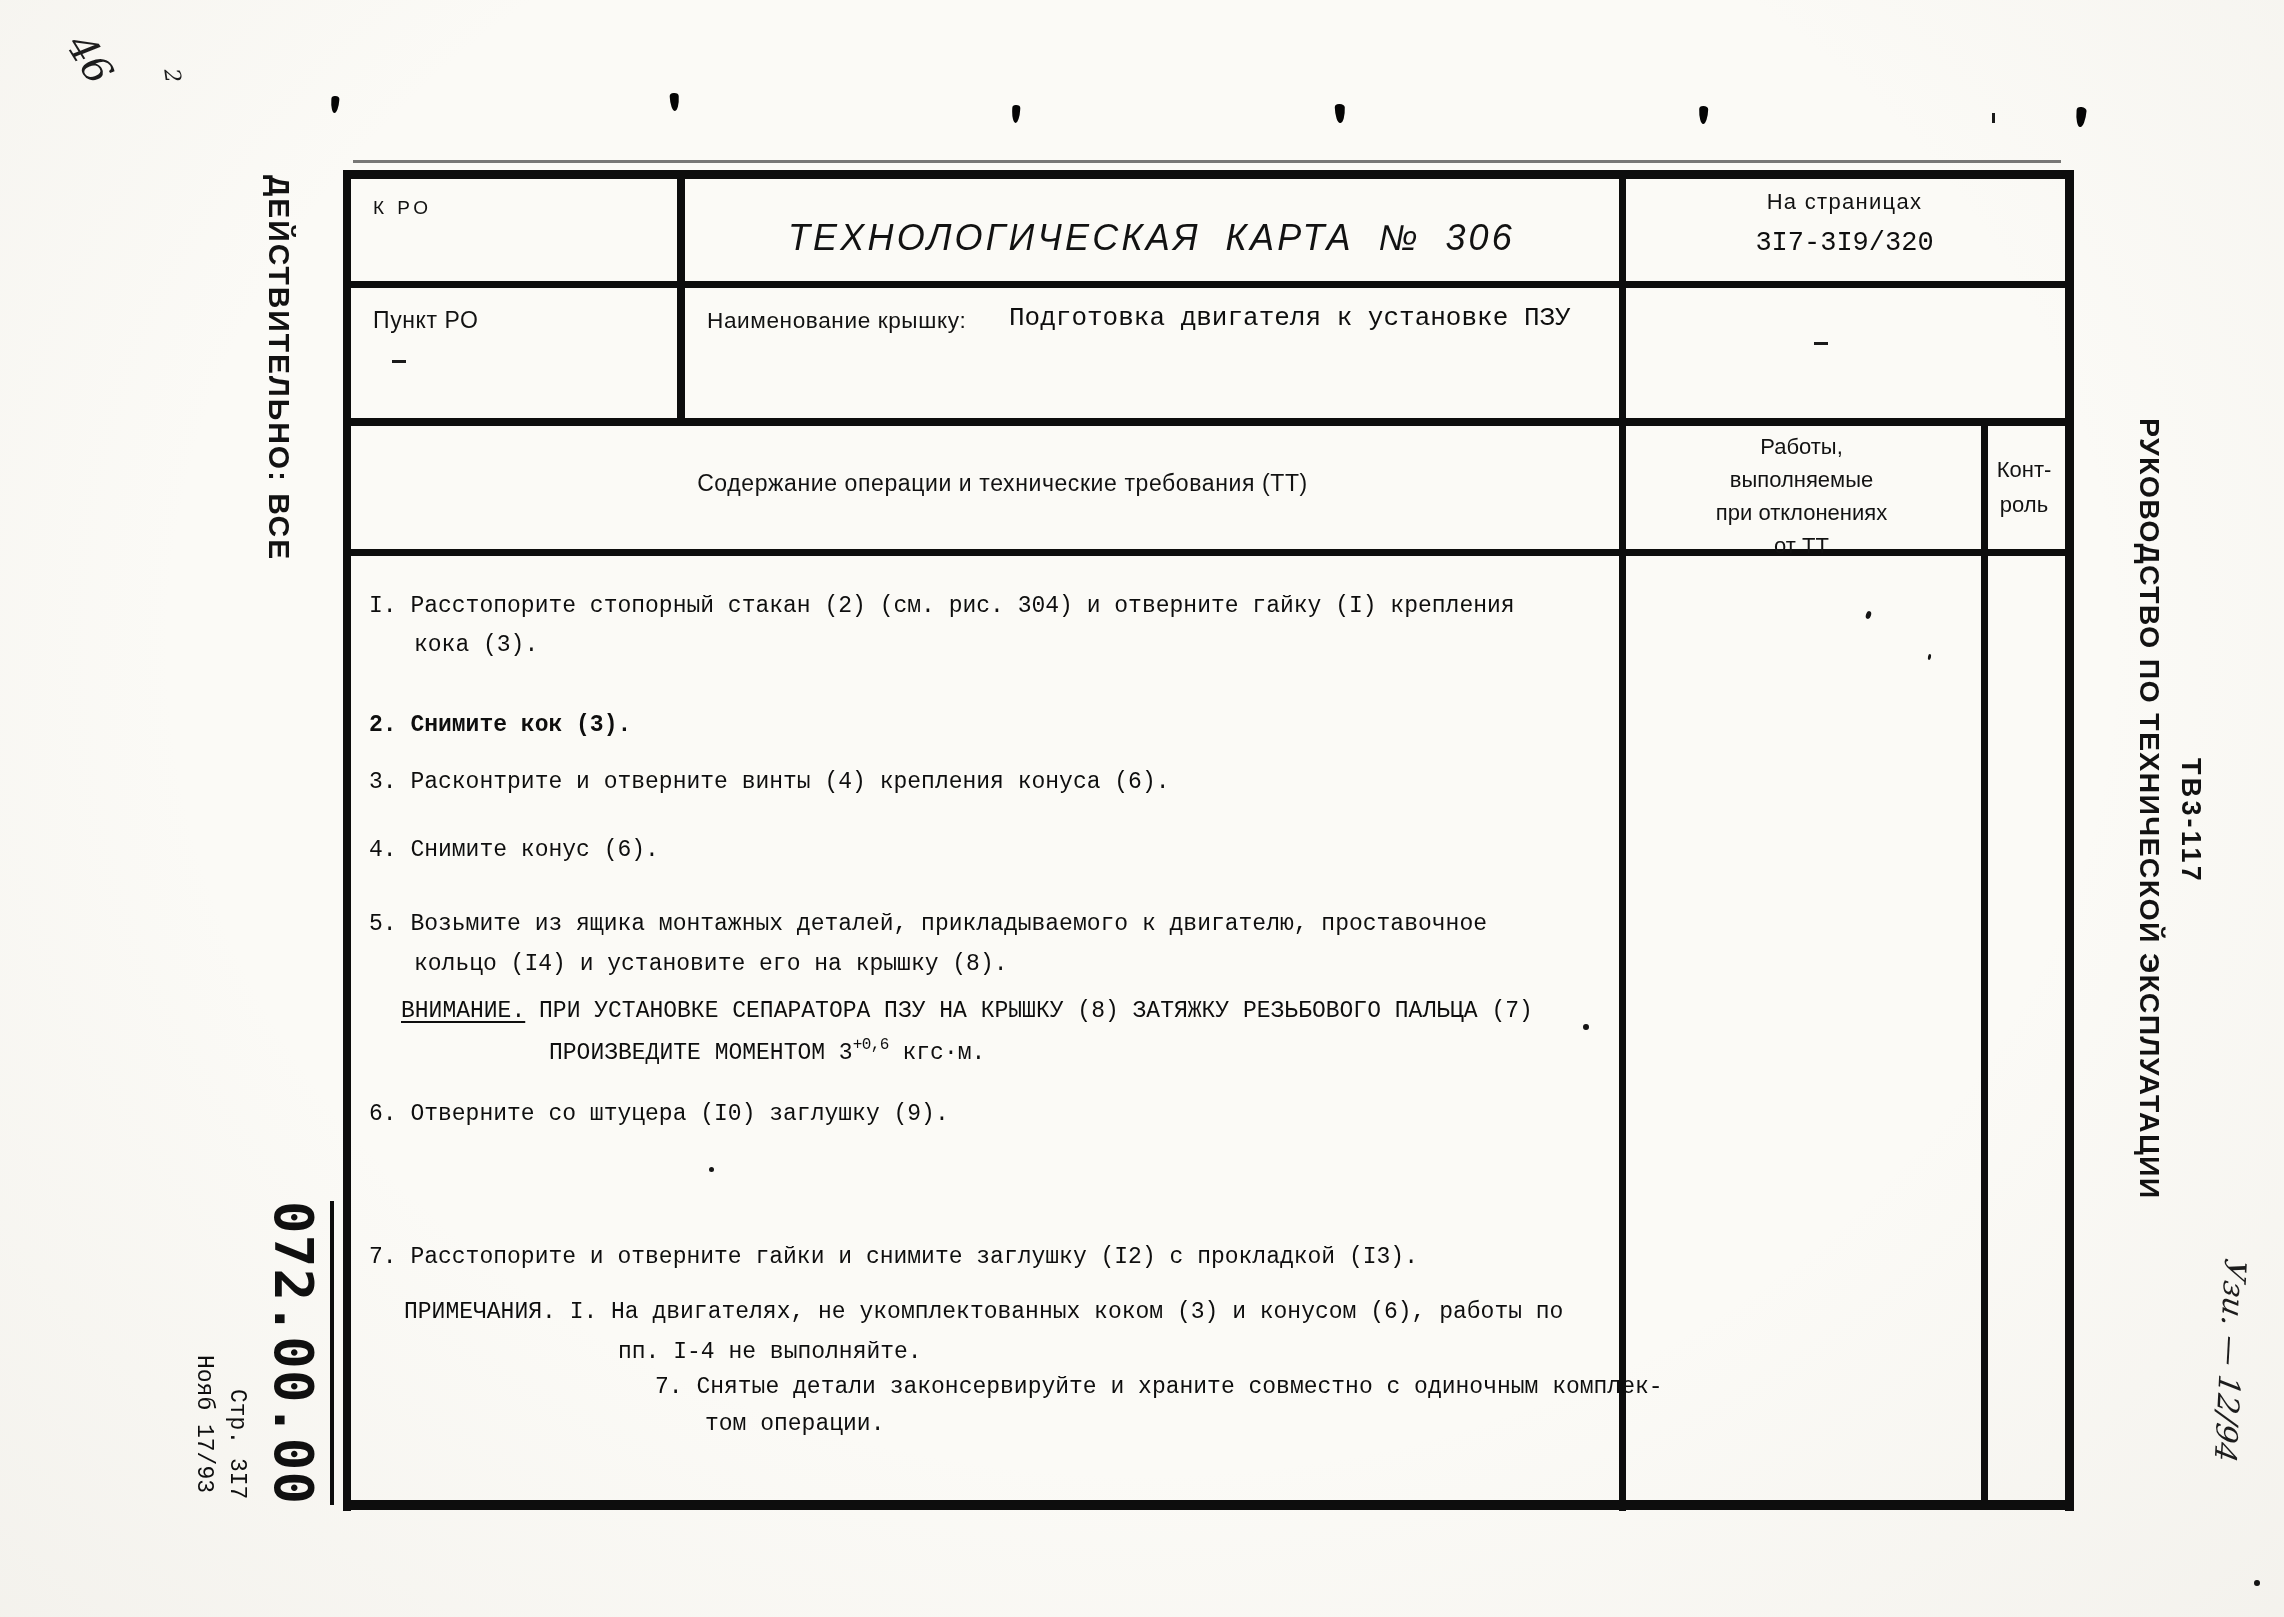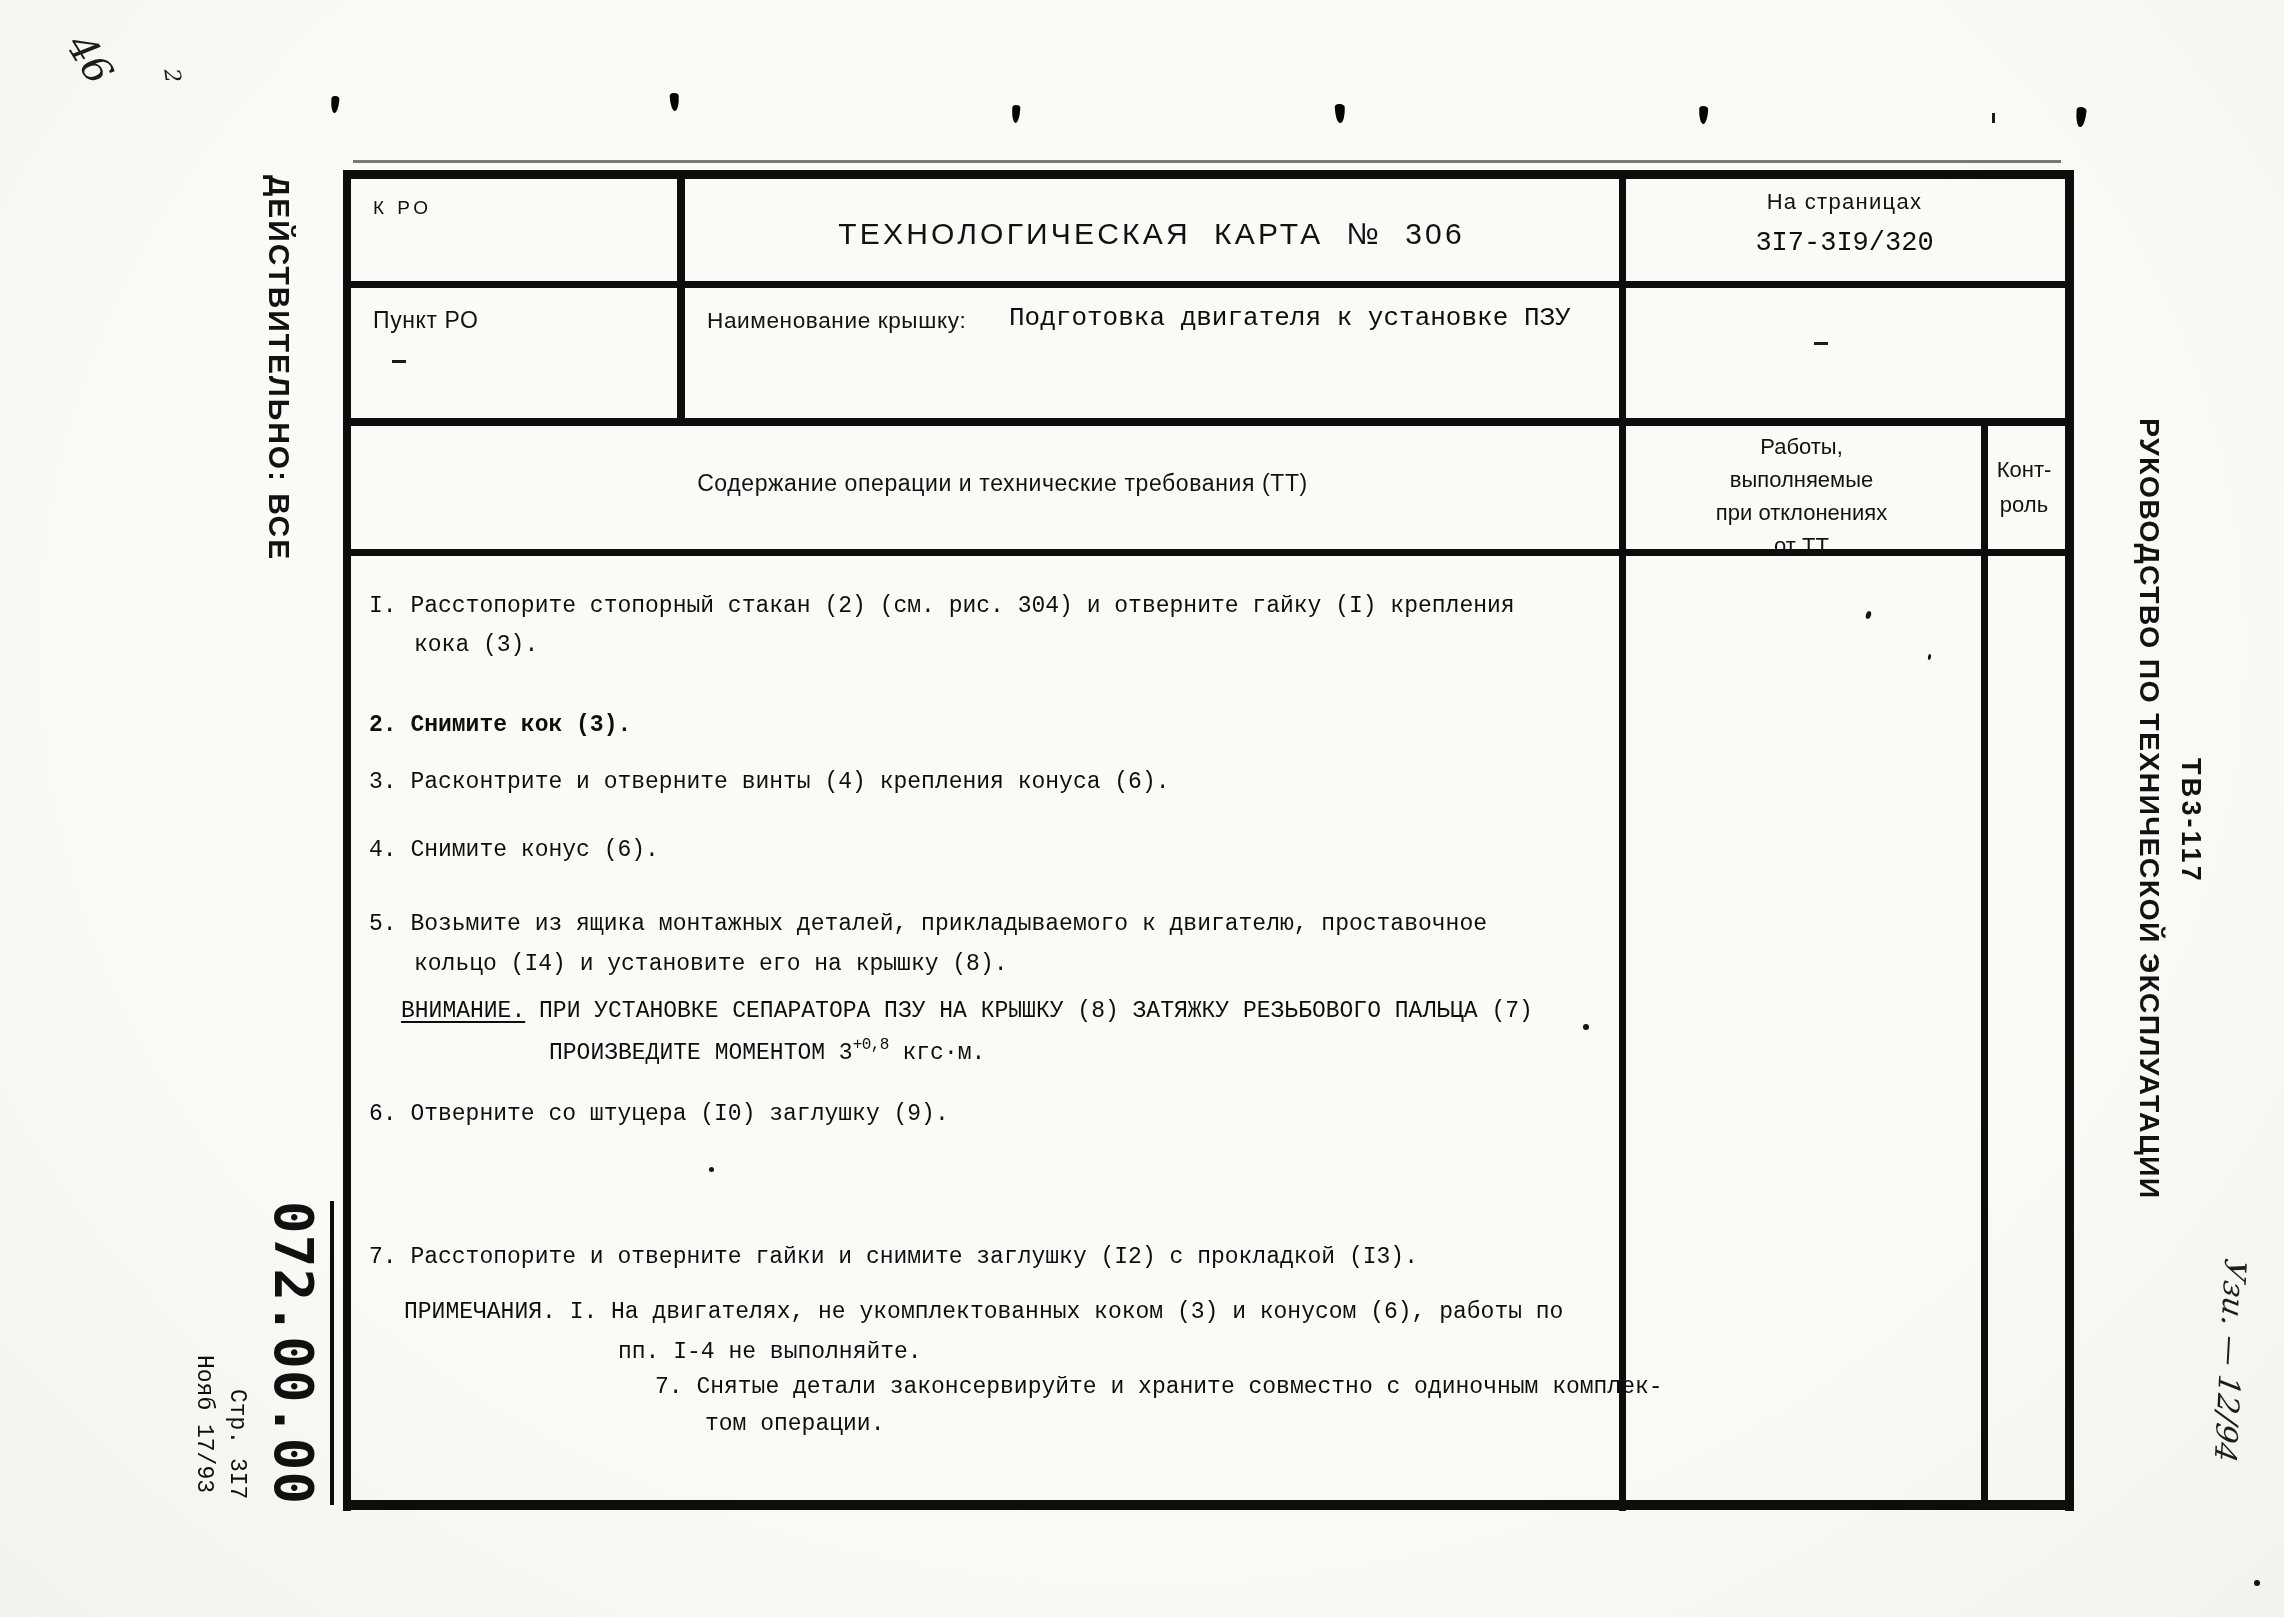--- a/index.html
+++ b/index.html
@@ -36,21 +36,21 @@
 <div class="line" style="left:2065px;top:170px;width:9px;height:1341px;"></div>
 <div class="line" style="left:677px;top:170px;width:7.8px;height:254px;"></div>
 <div class="line" style="left:1619px;top:170px;width:7.1px;height:1341px;"></div>
 <div class="line" style="left:1981px;top:419px;width:6.5px;height:1091px;"></div>
 <div class="line" style="left:343px;top:281px;width:1731px;height:6.5px;"></div>
 <div class="line" style="left:343px;top:418px;width:1731px;height:7.8px;"></div>
 <div class="line" style="left:343px;top:549px;width:1731px;height:6.5px;"></div>
 
 <div class="print" style="left:373px;top:197px;font-size:19px;letter-spacing:3.9px;">К РО</div>
 <div class="print" style="left:373px;top:307px;font-size:23px;letter-spacing:0.6px;">Пункт РО</div>
-<div class="print ctr" style="left:692px;top:217px;width:919px;font-size:30px;letter-spacing:3.2px;word-spacing:11.6px;">ТЕХНОЛОГИЧЕСКАЯ КАРТА № 306</div>
+<div class="print ctr" style="left:692px;top:217px;width:919px;font-size:36px;letter-spacing:3.2px;word-spacing:11.6px;font-style:italic;">ТЕХНОЛОГИЧЕСКАЯ КАРТА № 306</div>
 <div class="print ctr" style="left:1631px;top:189px;width:427px;font-size:22px;letter-spacing:1.3px;">На страницах</div>
 <div class="type ctr" style="left:1631px;top:228px;width:427px;font-size:27px;">3I7-3I9/320</div>
 <div class="print" style="left:707px;top:308px;font-size:22.6px;letter-spacing:0.6px;">Наименование крышку:</div>
 <div class="type" style="left:1009px;top:303px;font-size:26px;">Подготовка двигателя к установке ПЗУ</div>
 
 <div class="print ctr" style="left:401px;top:470px;width:1203px;font-size:23px;letter-spacing:0.6px;">Содержание операции и технические требования (ТТ)</div>
 <div class="print ctr" style="left:1623px;top:430px;width:357px;font-size:22px;line-height:33px;">
   <div>Работы,</div>
   <div>выполняемые</div>
   <div>при отклонениях</div>
@@ -65,21 +65,21 @@
 <div class="type" style="left:414px;top:632px;">кока (3).</div>
 <div class="type" style="left:369px;top:712px;font-weight:bold;">2. Снимите кок (3).</div>
 <div class="type" style="left:369px;top:769px;">3. Расконтрите и отверните винты (4) крепления конуса (6).</div>
 <div class="type" style="left:369px;top:837px;">4. Снимите конус (6).</div>
 <div class="type" style="left:369px;top:911px;">5. Возьмите из ящика монтажных деталей, прикладываемого к двигателю, проставочное</div>
 <div class="type" style="left:414px;top:951px;text-align:center;">кольцо (I4) и установите его на крышку (8).</div>
 <div class="type" style="left:401px;top:998px;">
   <span class="u">ВНИМАНИЕ.</span><span> ПРИ УСТАНОВКЕ СЕПАРАТОРА ПЗУ НА КРЫШКУ (8) ЗАТЯЖКУ РЕЗЬБОВОГО ПАЛЬЦА (7)</span>
 </div>
 <div class="type" style="left:549px;top:1040px;">
-  <span>ПРОИЗВЕДИТЕ МОМЕНТОМ 3</span><span class="sup">+0,8</span><span> кгс·м.</span>
+  <span>ПРОИЗВЕДИТЕ МОМЕНТОМ 3</span><span class="sup">+0,6</span><span> кгс·м.</span>
 </div>
 <div class="type" style="left:369px;top:1101px;">6. Отверните со штуцера (I0) заглушку (9).</div>
 <div class="type" style="left:369px;top:1244px;">7. Расстопорите и отверните гайки и снимите заглушку (I2) с прокладкой (I3).</div>
 <div class="type" style="left:404px;top:1299px;">
   <span>ПРИМЕЧАНИЯ.</span><span> I. На двигателях, не укомплектованных коком (3) и конусом (6), работы по</span>
 </div>
 <div class="type" style="left:618px;top:1339px;">пп. I-4 не выполняйте.</div>
 <div class="type" style="left:655px;top:1374px;">7. Снятые детали законсервируйте и храните совместно с одиночным комплек-</div>
 <div class="type" style="left:705px;top:1411px;">том операции.</div>
 

